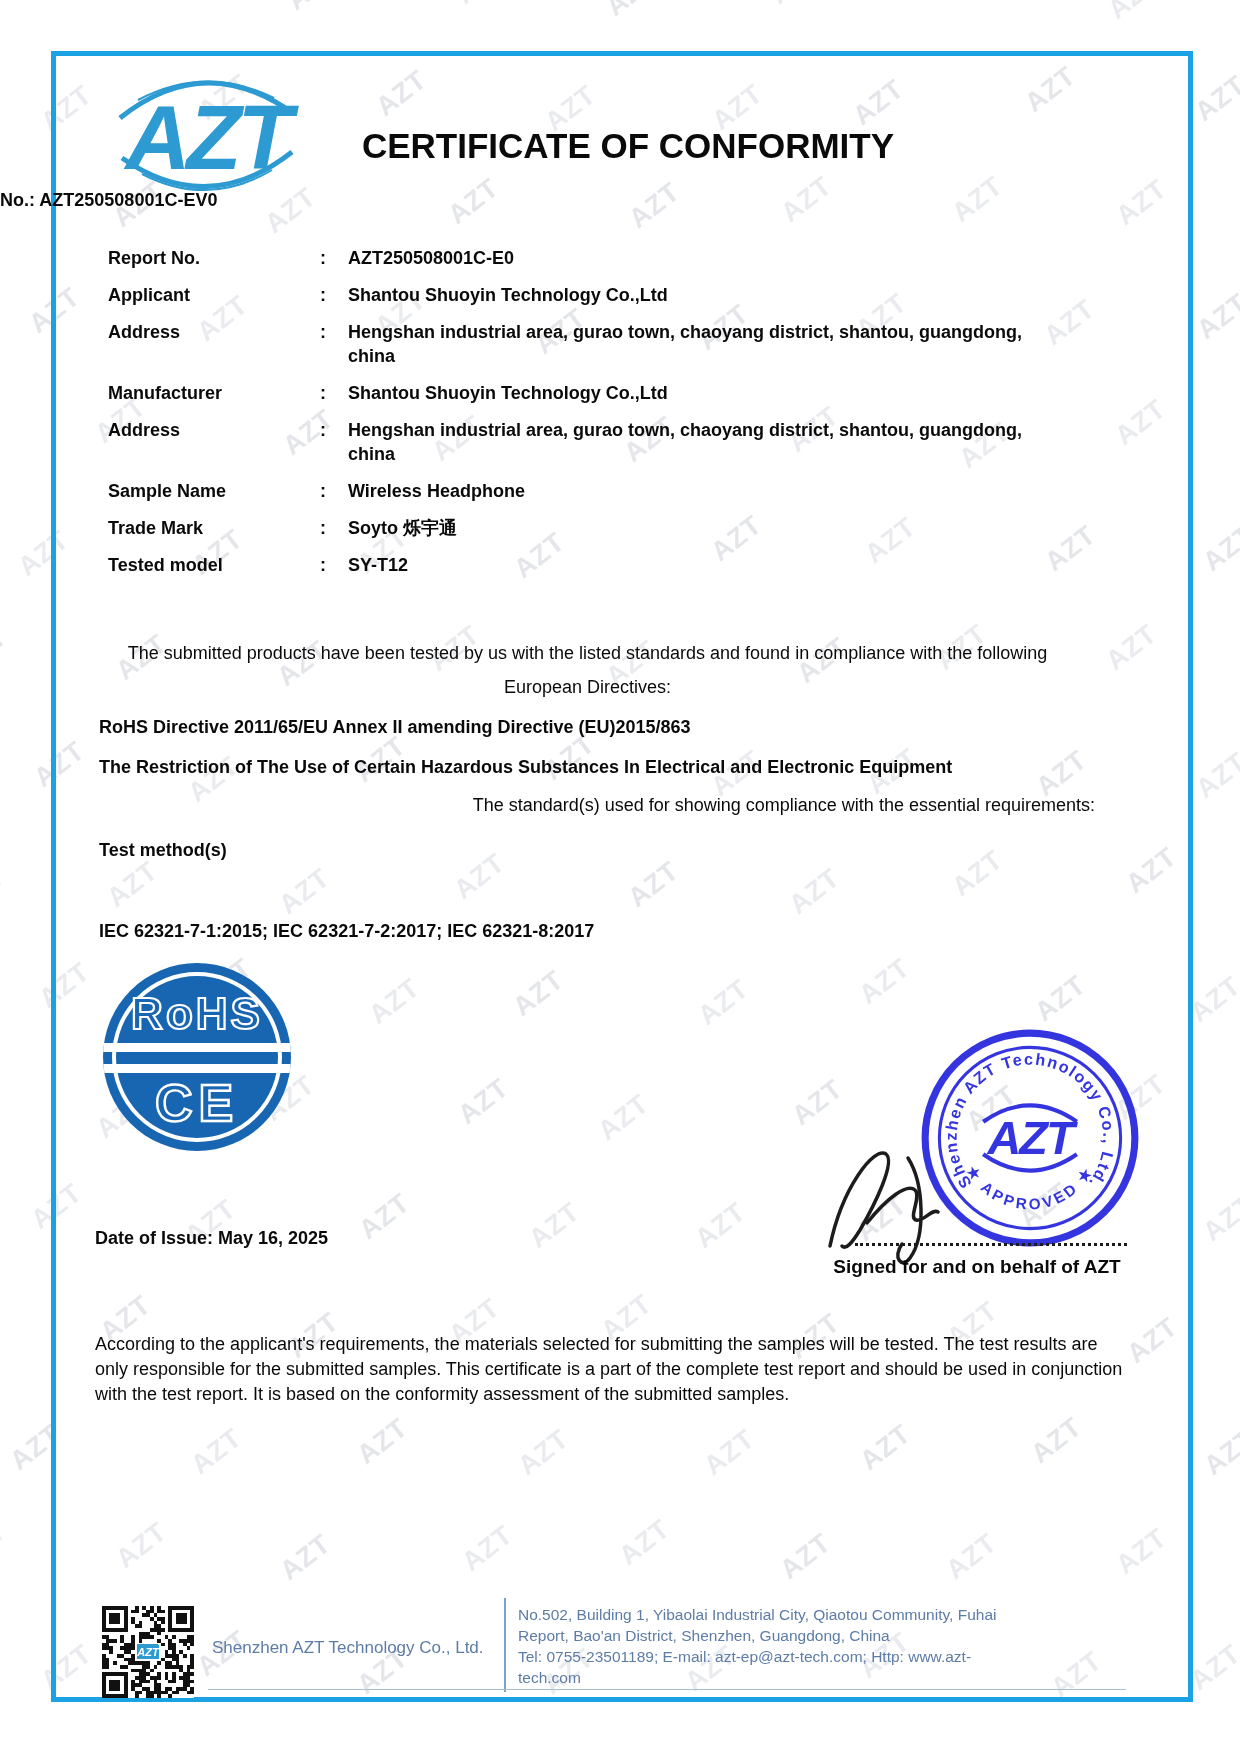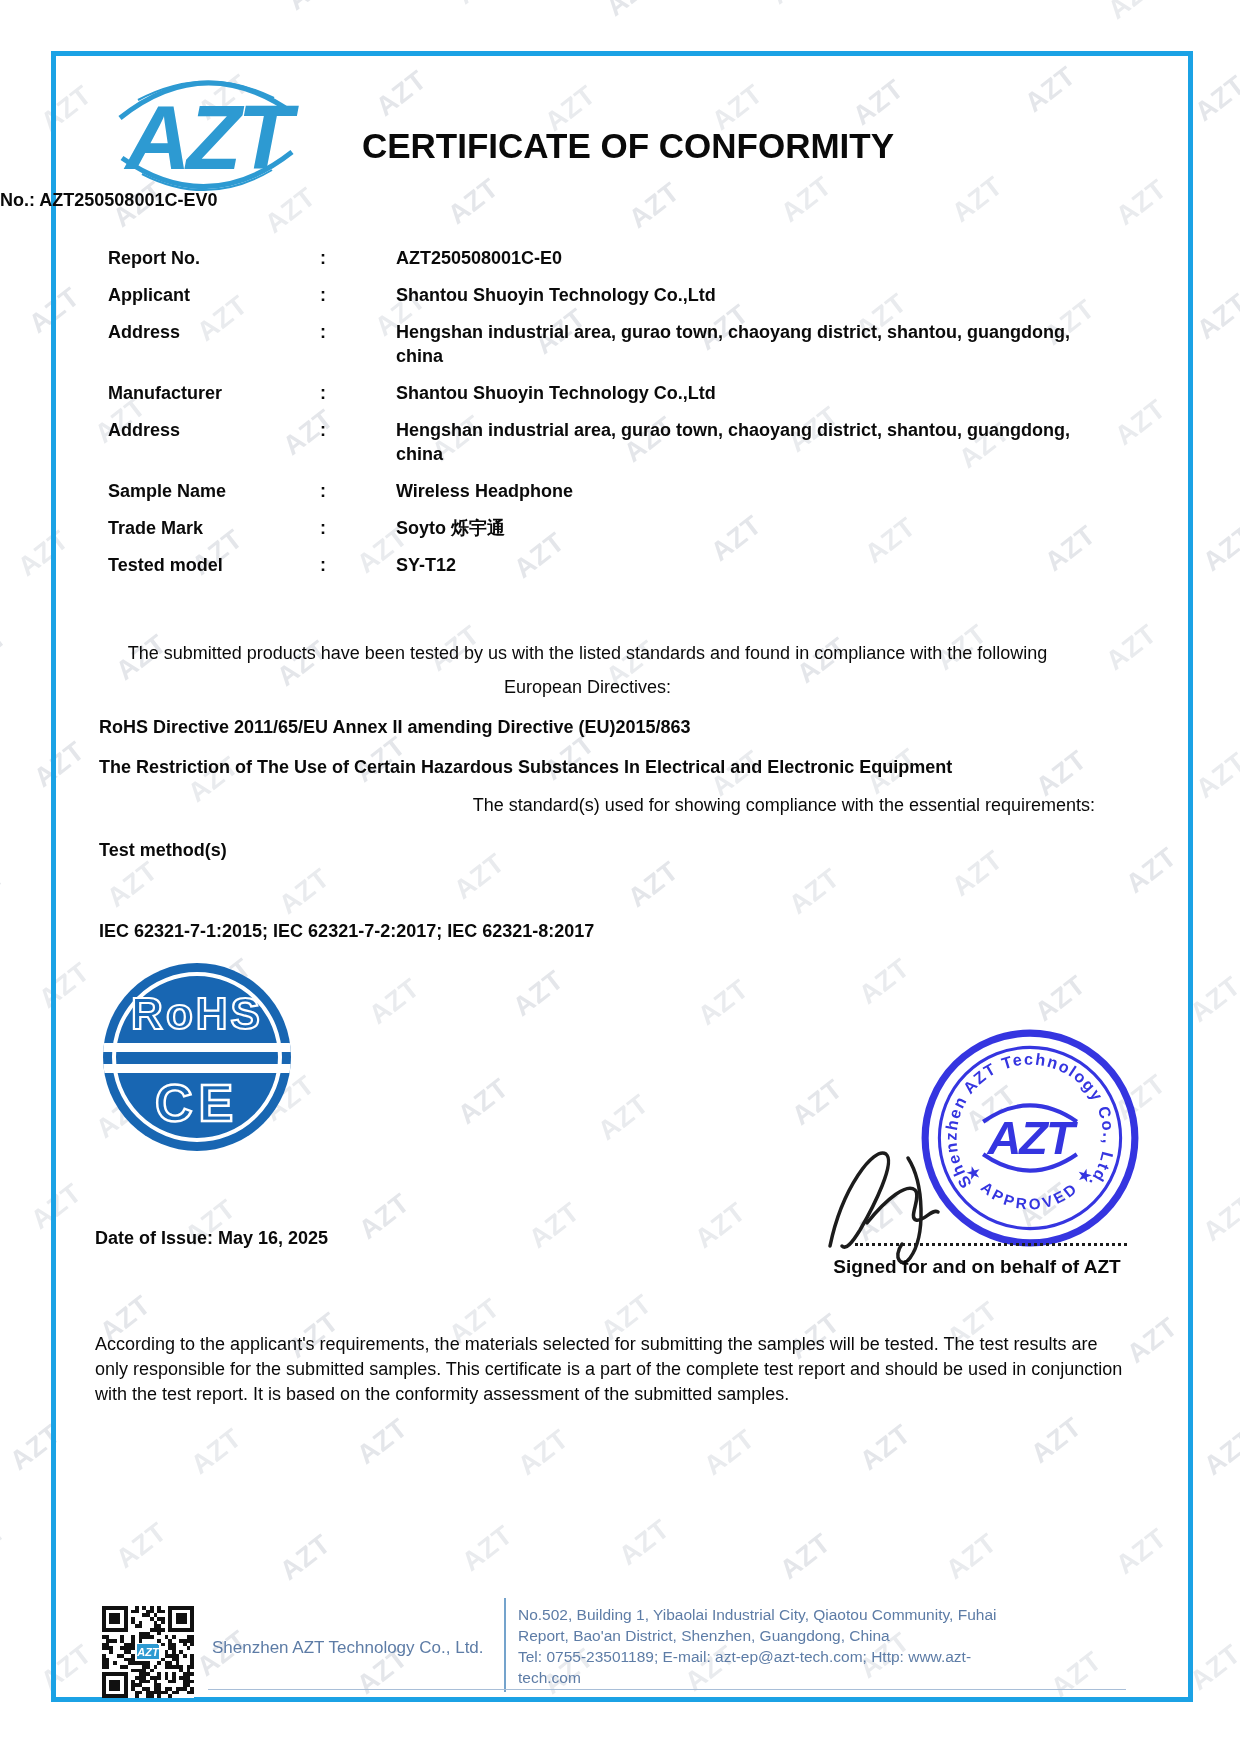--- a/index.html
+++ b/index.html
@@ -14,21 +14,21 @@
   .content{position:absolute;inset:0;z-index:2;}
   
   .logo{left:98px;top:66px;width:218px;height:138px;}
   .title{left:318px;top:126px;width:620px;text-align:center;font-size:35px;font-weight:bold;letter-spacing:0px;}
   .cert-no{left:0;top:190px;width:1112px;text-align:left;font-size:18px;font-weight:bold;}
   
   .fields{left:108px;top:246px;width:1010px;}
   .frow{display:flex;margin-bottom:13px;font-size:18px;font-weight:bold;line-height:24px;}
   .flabel{width:212px;flex:none;}
   .fcolon{width:28px;flex:none;}
-  .fvalue{max-width:720px;margin-left:48px;}
+  .fvalue{max-width:720px;}
   
   .p-intro{left:95px;top:636px;width:985px;font-size:18px;line-height:34px;text-align:center;}
   .p-directive{left:99px;top:717px;width:1020px;font-size:18px;font-weight:bold;}
   .p-directive-desc{left:99px;top:757px;width:1040px;font-size:18px;font-weight:bold;}
   .p-standards{left:95px;top:795px;width:1000px;font-size:18px;text-align:right;}
   .p-testmethods-label{left:99px;top:840px;font-size:18px;font-weight:bold;}
   .p-iec1{left:99px;top:884px;width:1020px;font-size:18px;font-weight:bold;}
   .p-iec2{left:99px;top:921px;width:1020px;font-size:18px;font-weight:bold;}
   
   .rohs-badge{left:103px;top:963px;width:188px;height:188px;}

